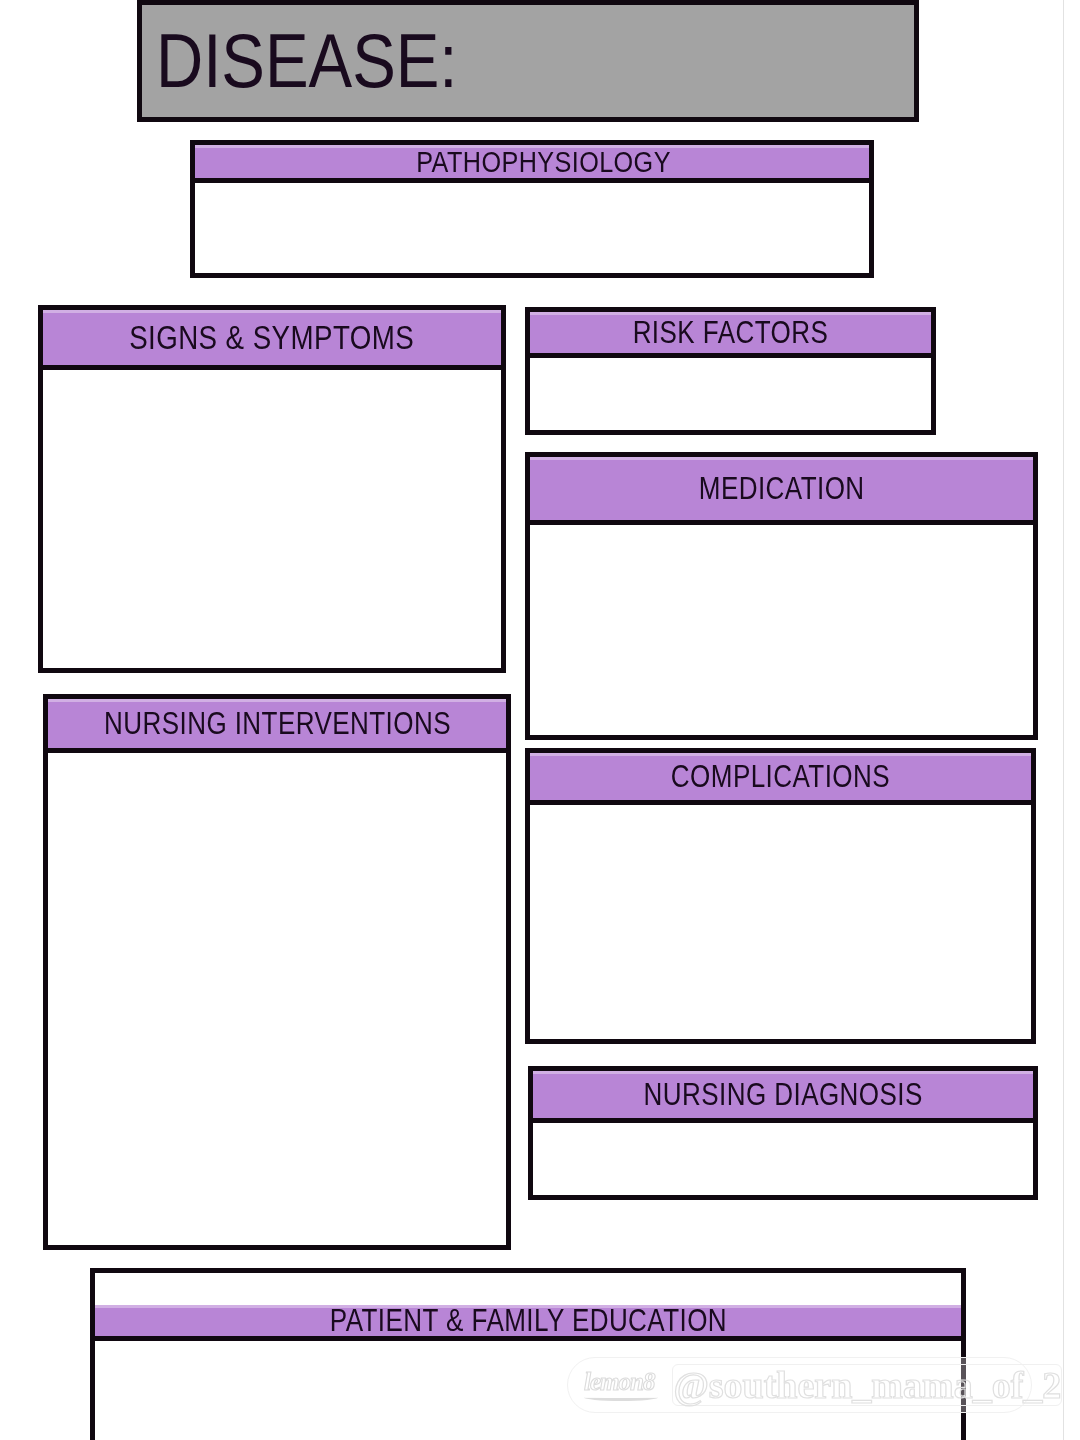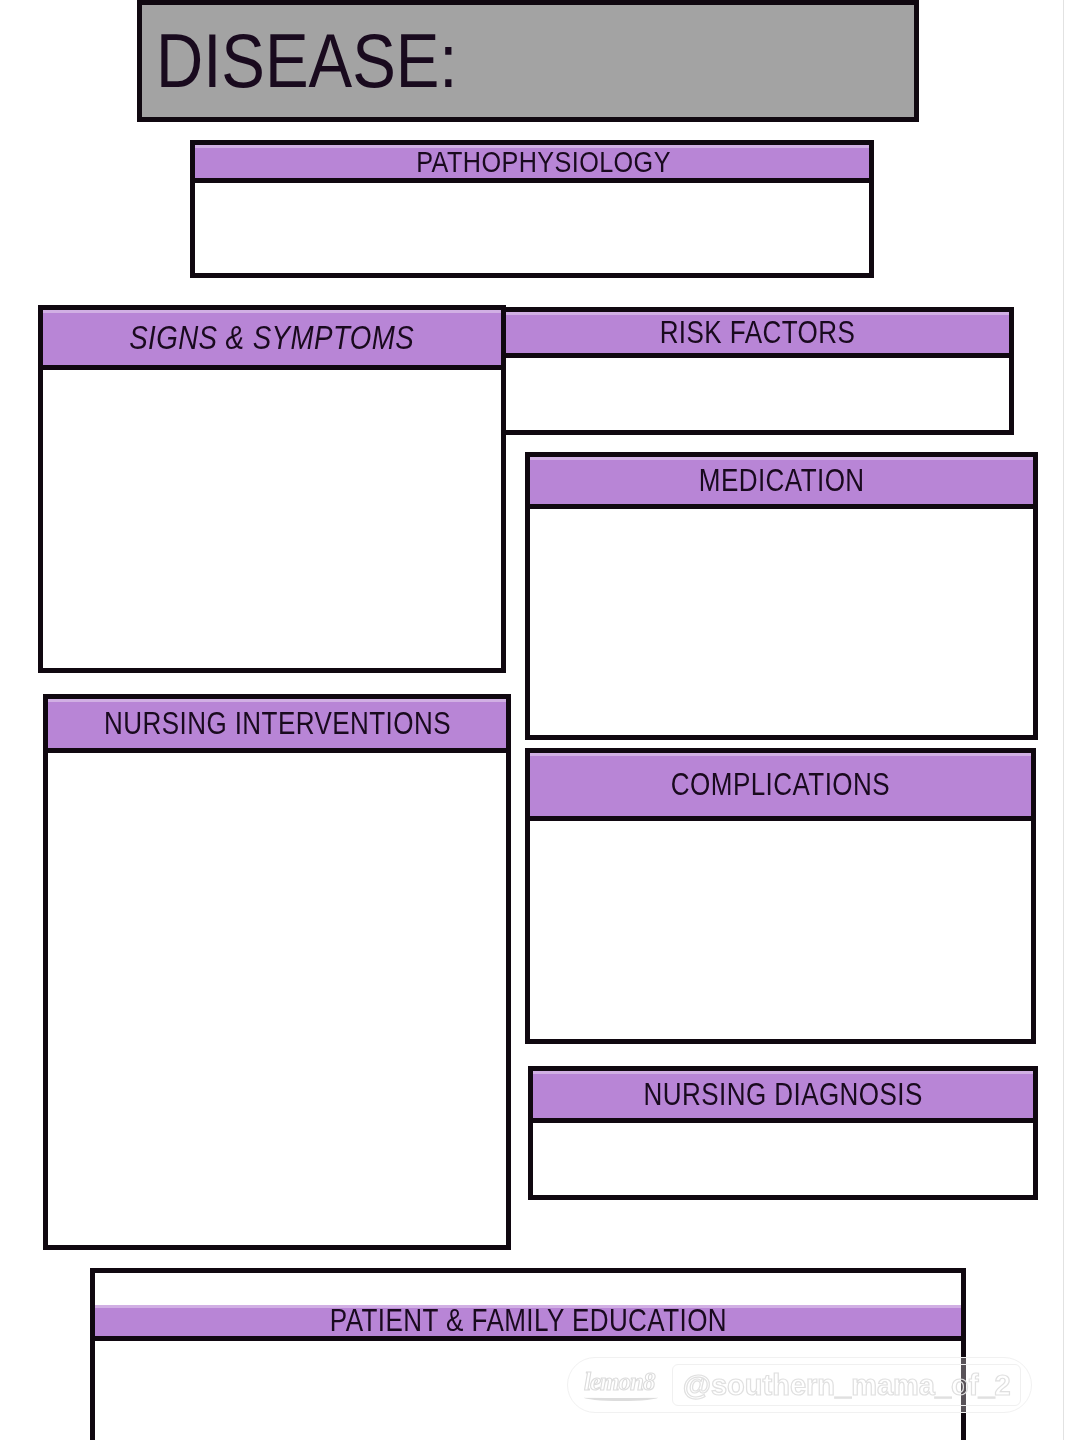--- a/index.html
+++ b/index.html
@@ -90,41 +90,41 @@
     letter-spacing: 0px;
   }
 
   
   #patho-box { left: 190px; top: 140px; width: 684px; height: 138px; }
   #patho-box .hdr { height: 38px; padding-left: 24px; }
   #patho-box .hdr-text { font-size: 30px; }
 
   
   #signs-box { left: 38px; top: 305px; width: 468px; height: 368px; }
-  #signs-box .hdr { height: 60px; font-style: italic; }
+  #signs-box .hdr { height: 60px; }
   #signs-box .hdr-text { font-size: 33px; }
 
   
   #interventions-box { left: 43px; top: 694px; width: 468px; height: 556px; }
   #interventions-box .hdr { height: 54px; }
   #interventions-box .hdr-text { font-size: 31px; }
 
   
-  #risk-box { left: 501px; top: 307px; width: 513px; height: 128px; text-align: right; }
+  #risk-box { left: 525px; top: 307px; width: 411px; height: 128px; text-align: right; }
   #risk-box .hdr { height: 46px; }
   #risk-box .hdr-text { font-size: 31px; }
 
   
   #medication-box { left: 525px; top: 452px; width: 513px; height: 288px; }
-  #medication-box .hdr { height: 52px; }
+  #medication-box .hdr { height: 68px; }
   #medication-box .hdr-text { font-size: 31px; }
 
   
   #complications-box { left: 525px; top: 748px; width: 511px; height: 296px; }
-  #complications-box .hdr { height: 68px; }
+  #complications-box .hdr { height: 52px; }
   #complications-box .hdr-text { font-size: 31px; }
 
   
   #diagnosis-box { left: 528px; top: 1066px; width: 510px; height: 134px; }
   #diagnosis-box .hdr { height: 52px; }
   #diagnosis-box .hdr-text { font-size: 31px; }
 
   
   #education-box { left: 90px; top: 1268px; width: 876px; height: 220px; }
   #education-box .hdr { height: 36px; margin-top: 32px; }
@@ -167,23 +167,23 @@
   #wm-handle-wrap {
     flex: 1;
     height: 42px;
     border: 1px solid #f0f0f0;
     border-radius: 6px;
     display: flex;
     align-items: center;
     justify-content: center;
   }
   #wm-handle {
-    font-family: Liberation Sans, sans-serif;
+    font-family: Liberation Serif, serif;
     font-weight: 700;
-    font-size: 29px;
+    font-size: 38px;
     color: transparent;
     -webkit-text-stroke: 1.2px #e0e0e0;
     letter-spacing: 0px;
     white-space: nowrap;
   }
 </style>
 </head>
 <body>
 
 <div id="sheet">

